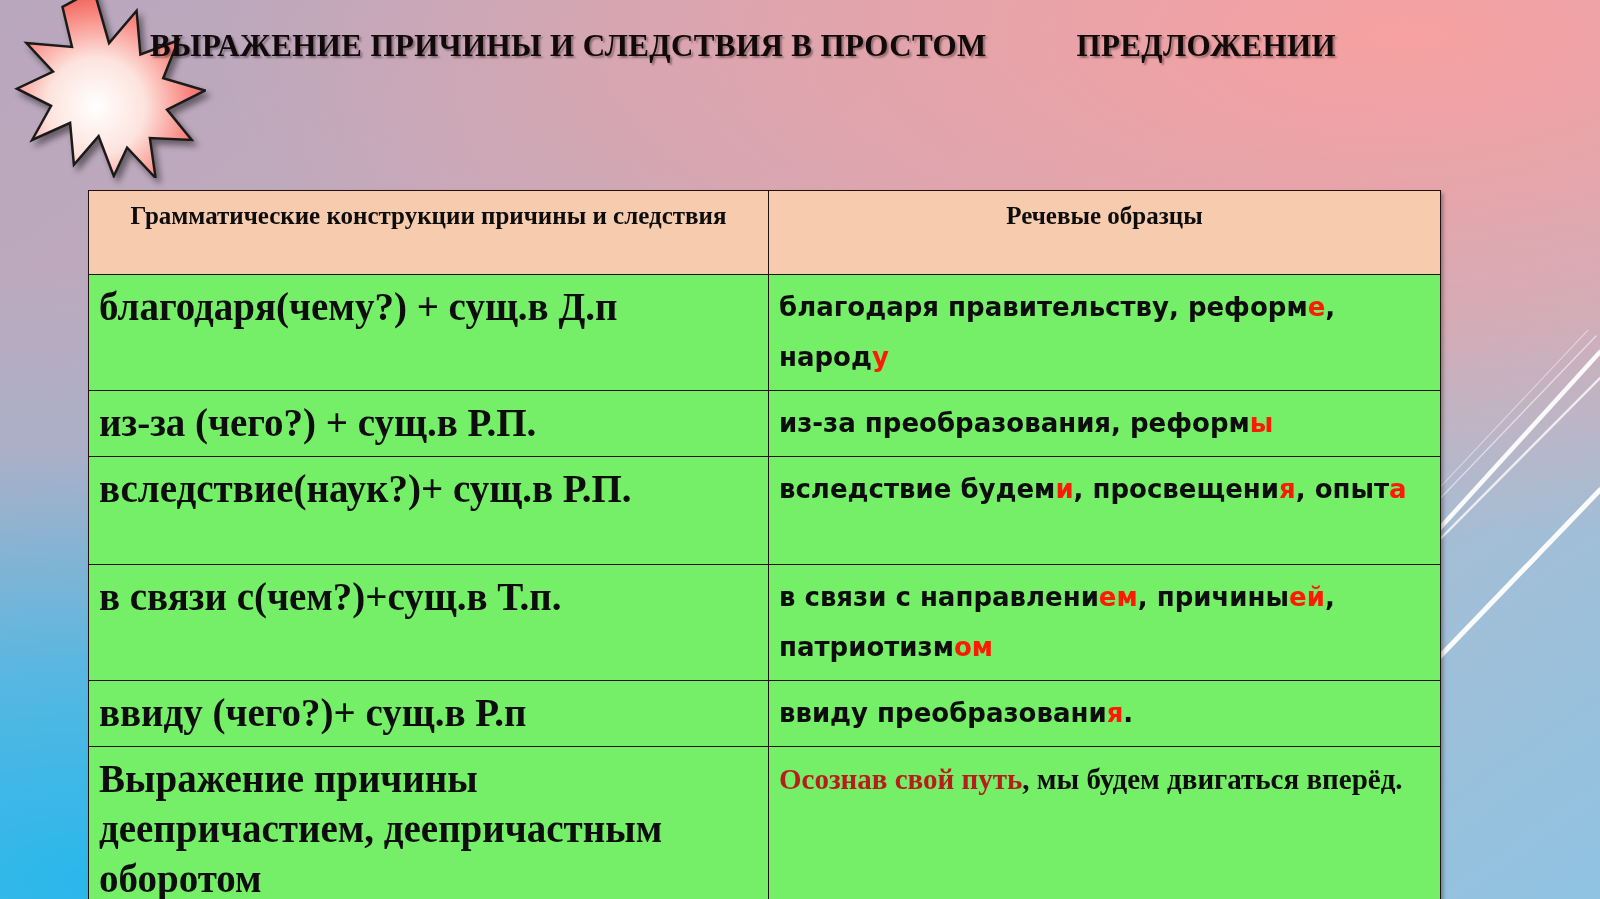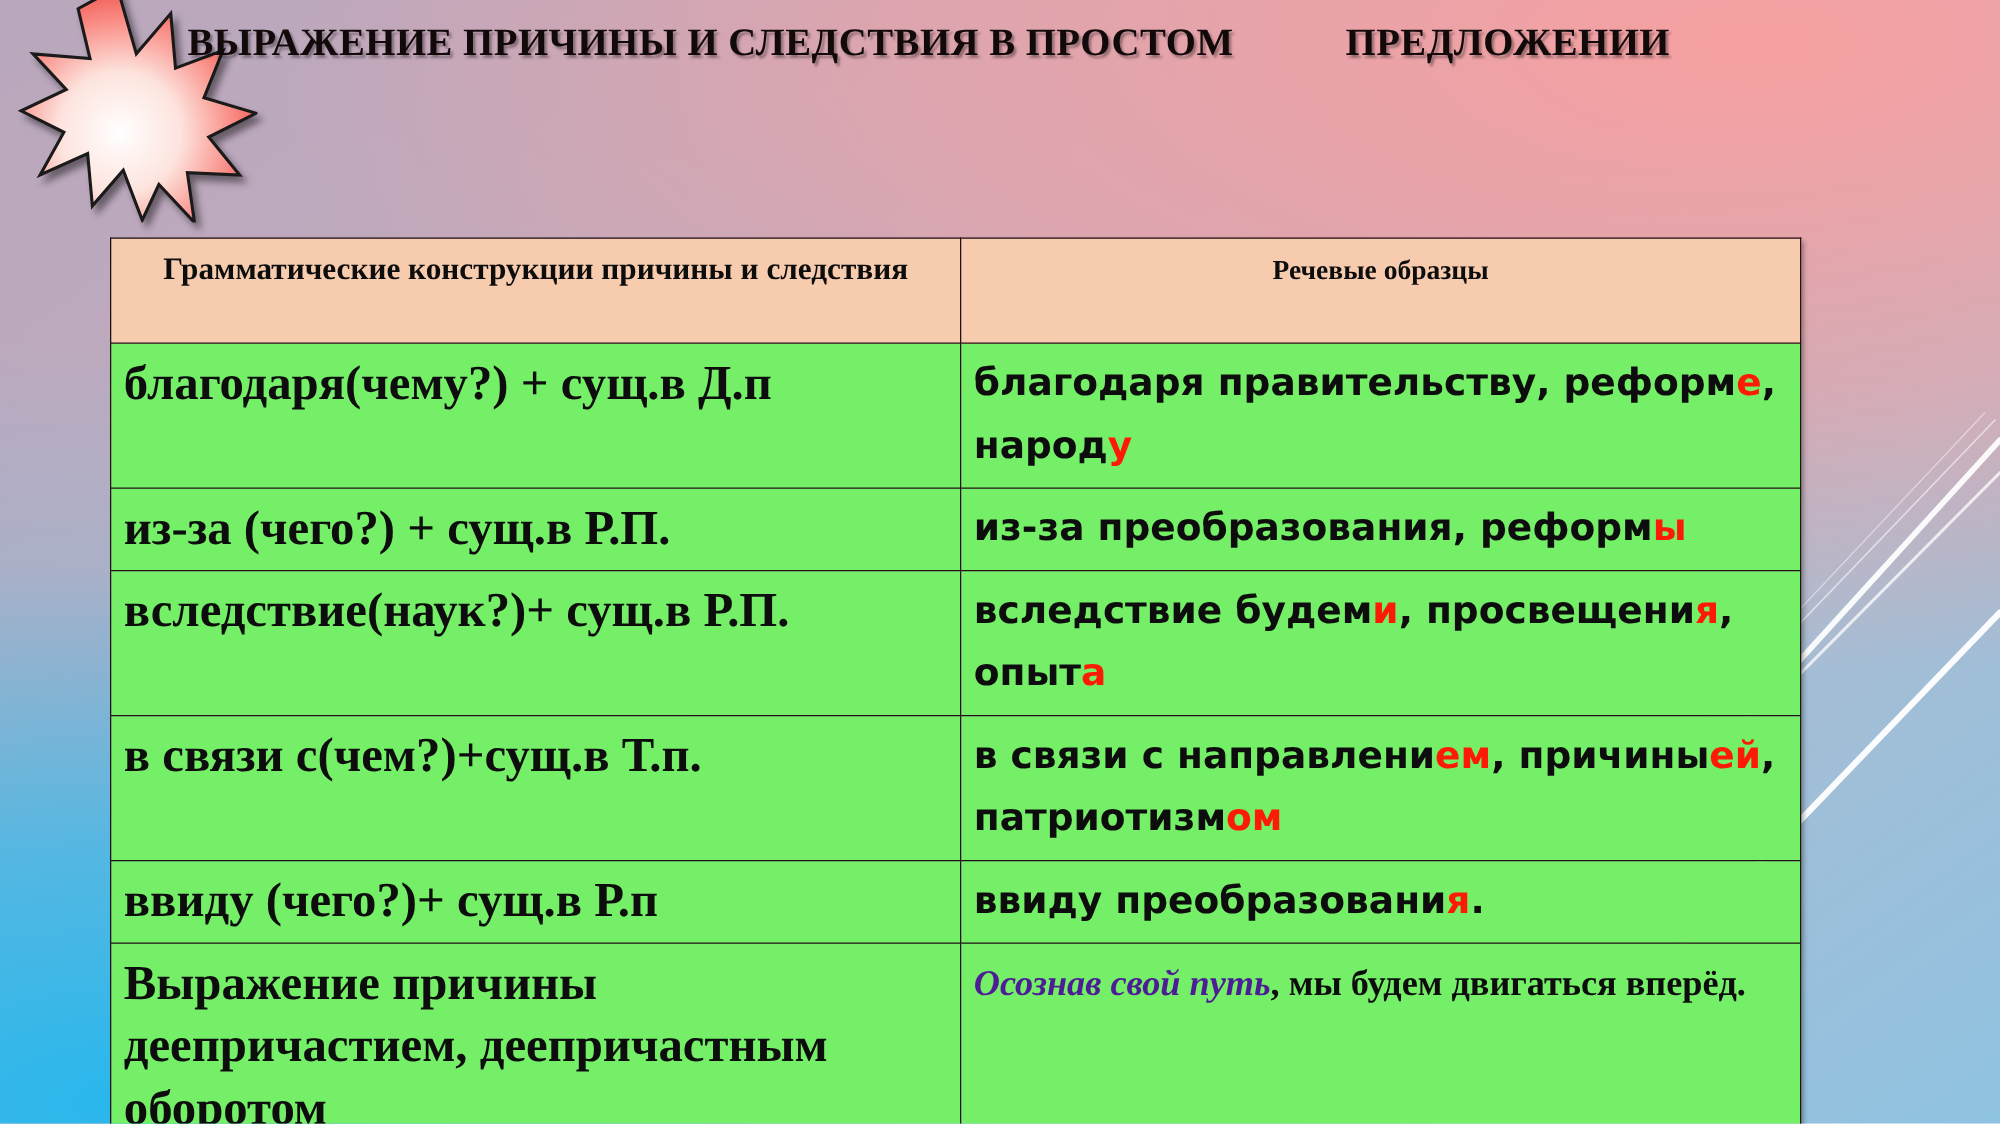--- a/index.html
+++ b/index.html
@@ -41,21 +41,21 @@
     top: -12px;
     width: 192px;
     height: 190px;
     filter: drop-shadow(4px 5px 3px rgba(0,0,0,0.45));
   }
 
   
   #title {
     position: absolute;
     left: 150px;
-    top: 16px;
+    top: 28px;
     width: 1320px;
     font-family: "Liberation Serif", serif;
     font-weight: bold;
     font-size: 31px;
     line-height: 36px;
     letter-spacing: 0.4px;
     color: #120a0a;
     white-space: pre;
     text-shadow: 2px 2px 2px rgba(0,0,0,0.35);
   }
@@ -92,45 +92,44 @@
 
   .h1txt {
     font-family: "Liberation Serif", serif;
     font-weight: bold;
     font-size: 25px;
     line-height: 35px;
   }
   .h2txt {
     font-family: "Liberation Serif", serif;
     font-weight: bold;
-    font-size: 22px;
+    font-size: 25px;
     line-height: 35px;
   }
 
   .left-cell {
     font-family: "Liberation Serif", serif;
     font-weight: bold;
     font-size: 39px;
     line-height: 50px;
   }
   .right-cell {
     font-family: "DejaVu Sans", sans-serif;
     font-weight: bold;
-    font-size: 30px;
+    font-size: 26px;
     line-height: 50px;
   }
   .right-cell.serif {
     font-family: "Liberation Serif", serif;
     font-size: 29px;
   }
 
   .hl { color: #ff1a05; }
   .ital-blue {
-    color: #4c1d95;
-    font-style: italic;
+    color: #b91c1c;
     font-family: "Liberation Serif", serif;
   }
 
   
   .r-head td { height: 68px; }
   .r1 td { height: 92px; }
   .r2 td { height: 42px; }
   .r3 td { height: 92px; }
   .r4 td { height: 92px; margin-top: 20px; }
   .r5 td { height: 42px; }

